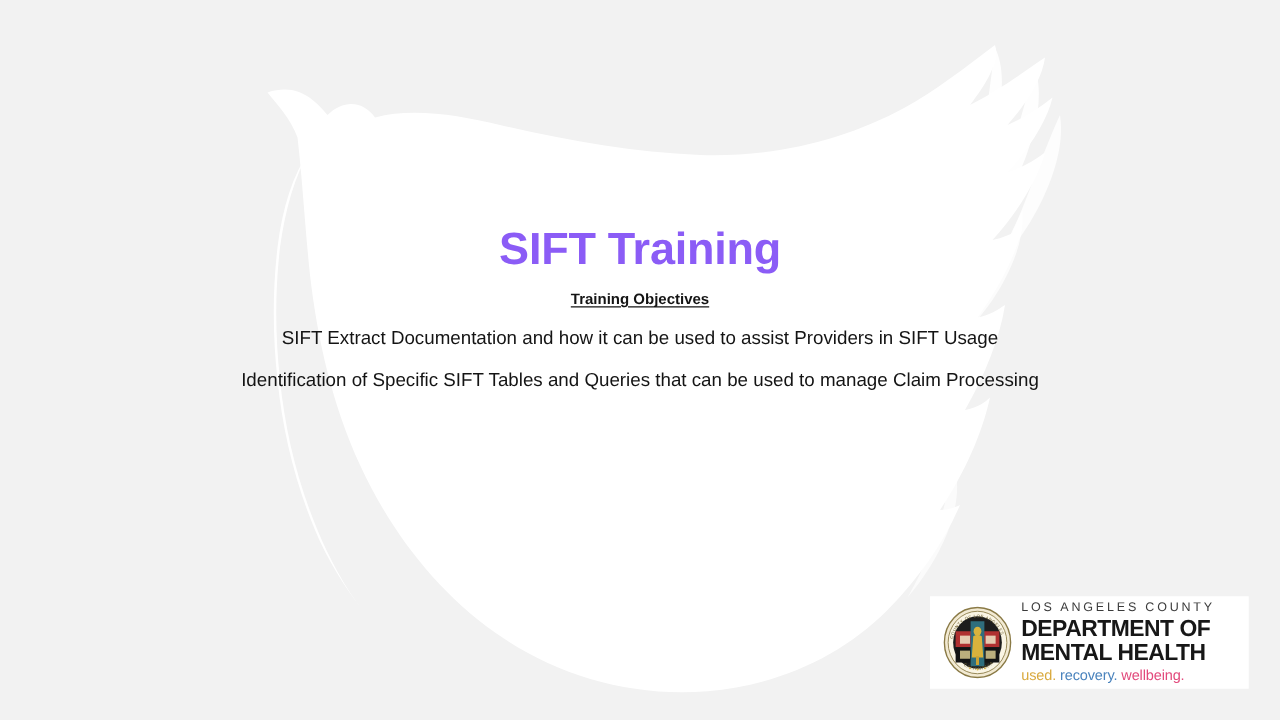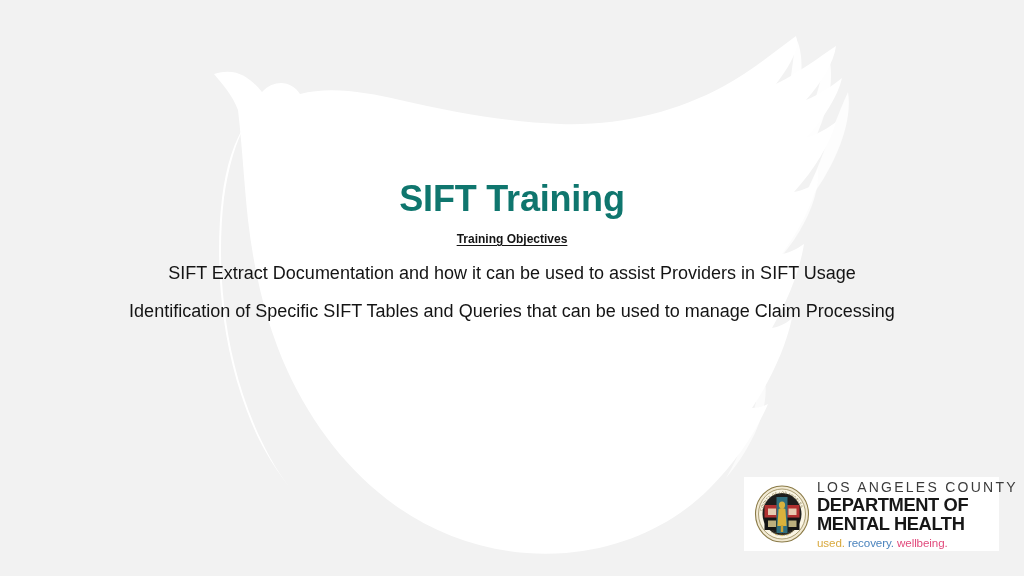--- a/index.html
+++ b/index.html
@@ -50,21 +50,21 @@
   }
 
   .slide-title {
     position: absolute;
     left: 0;
     right: 0;
     top: 154px;
     text-align: center;
     font-size: 36px;
     font-weight: bold;
-    color: #0f766e;
+    color: #8b5cf6;
     letter-spacing: -0.2px;
     line-height: 1.15;
   }
 
   .objectives {
     position: absolute;
     left: 0;
     right: 0;
     top: 232px;
     text-align: center;
@@ -74,21 +74,21 @@
     font-size: 12px;
     font-weight: bold;
     color: #141414;
     text-decoration: underline;
     text-underline-offset: 2px;
     line-height: 1.3;
     margin: 0 0 13px 0;
   }
 
   .objective-line {
-    font-size: 18px;
+    font-size: 15px;
     font-weight: normal;
     color: #141414;
     line-height: 1.35;
     margin: 0 0 14px 0;
     white-space: nowrap;
   }
   .objective-line:last-child {
     margin-bottom: 0;
   }
 
@@ -114,21 +114,21 @@
   }
   .seal svg { display: block; }
 
   .logo-text {
     margin-left: 7px;
     flex: 1 1 auto;
     line-height: 1;
   }
 
   .logo-line-county {
-    font-size: 14px;
+    font-size: 10px;
     letter-spacing: 2.25px;
     color: #3b3b3b;
     font-weight: normal;
     margin-bottom: 2px;
     white-space: nowrap;
   }
 
   .logo-line-dept,
   .logo-line-mh {
     font-size: 18.5px;

